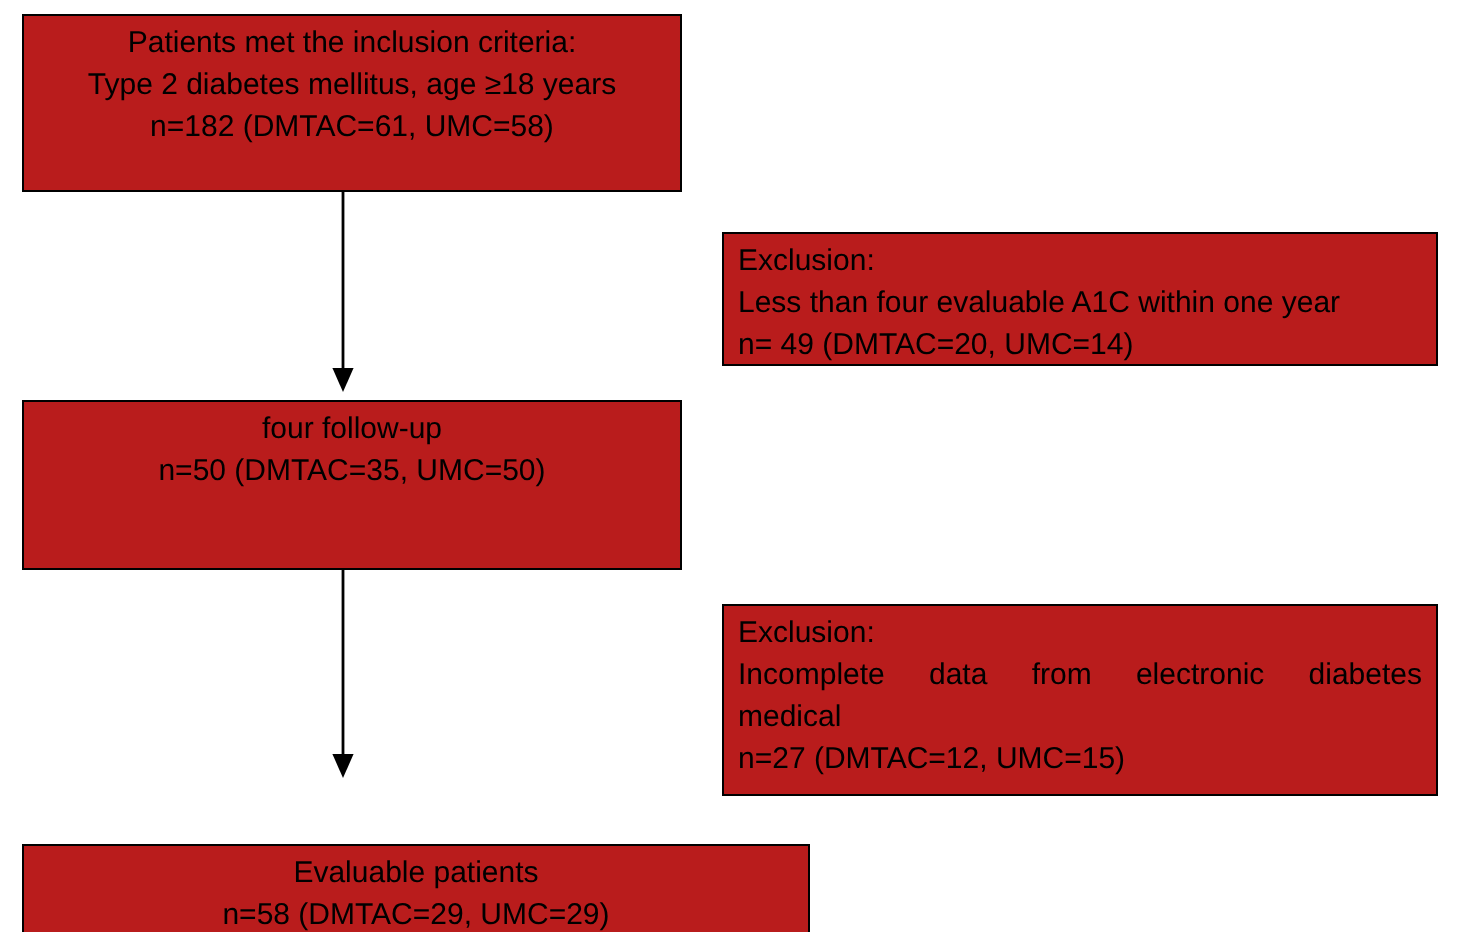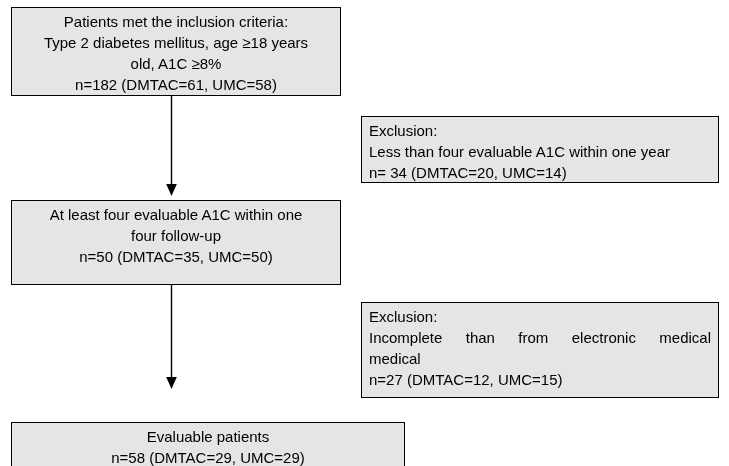--- a/index.html
+++ b/index.html
@@ -14,21 +14,21 @@
     height: 466px;
     background: #ffffff;
     font-family: "Liberation Sans", sans-serif;
     color: #000000;
     overflow: hidden;
   }
   .node {
     position: absolute;
     box-sizing: border-box;
     border: 1px solid #000000;
-    background: #e5e5e5;
+    background: #b91c1c;
     font-size: 15px;
     line-height: 21px;
   }
   .node.center {
     text-align: center;
     padding: 3px 6px 0 6px;
   }
   .node.left {
     text-align: left;
     padding: 3px 7px 0 7px;
@@ -46,53 +46,51 @@
   .nowrap { white-space: nowrap; }
 </style>
 </head>
 <body>
 
 <div id="canvas">
 
   <div class="node center" style="left:11px; top:7px; width:330px; height:89px;">
     <div class="nowrap">Patients met the inclusion criteria:</div>
     <div class="nowrap">Type 2 diabetes mellitus, age ≥18 years</div>
-    <div class="nowrap">old, A1C ≥8%</div>
     <div class="nowrap">n=182 (DMTAC=61, UMC=58)</div>
   </div>
 
   <div class="arrow" style="left:165px; top:96px; width:13px; height:101px;">
     <svg width="13" height="101" viewBox="0 0 13 101">
       <line x1="6.5" y1="0" x2="6.5" y2="90" stroke="#000000" stroke-width="1.4"></line>
       <polygon points="1.2,88 11.8,88 6.5,100" fill="#000000"></polygon>
     </svg>
   </div>
 
   <div class="node left" style="left:361px; top:116px; width:358px; height:67px;">
     <div class="nowrap">Exclusion:</div>
     <div class="nowrap">Less than four evaluable A1C within one year</div>
-    <div class="nowrap">n= 34 (DMTAC=20, UMC=14)</div>
+    <div class="nowrap">n= 49 (DMTAC=20, UMC=14)</div>
   </div>
 
   <div class="node center" style="left:11px; top:200px; width:330px; height:85px;">
-    <div class="nowrap">At least four evaluable A1C within one</div>
     <div class="nowrap">four follow-up</div>
     <div class="nowrap">n=50 (DMTAC=35, UMC=50)</div>
   </div>
 
   <div class="arrow" style="left:165px; top:285px; width:13px; height:105px;">
     <svg width="13" height="105" viewBox="0 0 13 105">
       <line x1="6.5" y1="0" x2="6.5" y2="94" stroke="#000000" stroke-width="1.4"></line>
       <polygon points="1.2,92 11.8,92 6.5,104" fill="#000000"></polygon>
     </svg>
   </div>
 
   <div class="node left" style="left:361px; top:302px; width:358px; height:96px;">
     <div class="nowrap">Exclusion:</div>
-    <div class="line-justify">Incomplete than from electronic medical</div>
+    <div class="line-justify">Incomplete data from electronic diabetes</div>
     <div class="nowrap">medical</div>
     <div class="nowrap">n=27 (DMTAC=12, UMC=15)</div>
   </div>
 
   <div class="node center" style="left:11px; top:422px; width:394px; height:58px;">
     <div class="nowrap">Evaluable patients</div>
     <div class="nowrap">n=58 (DMTAC=29, UMC=29)</div>
   </div>
 
 </div>

